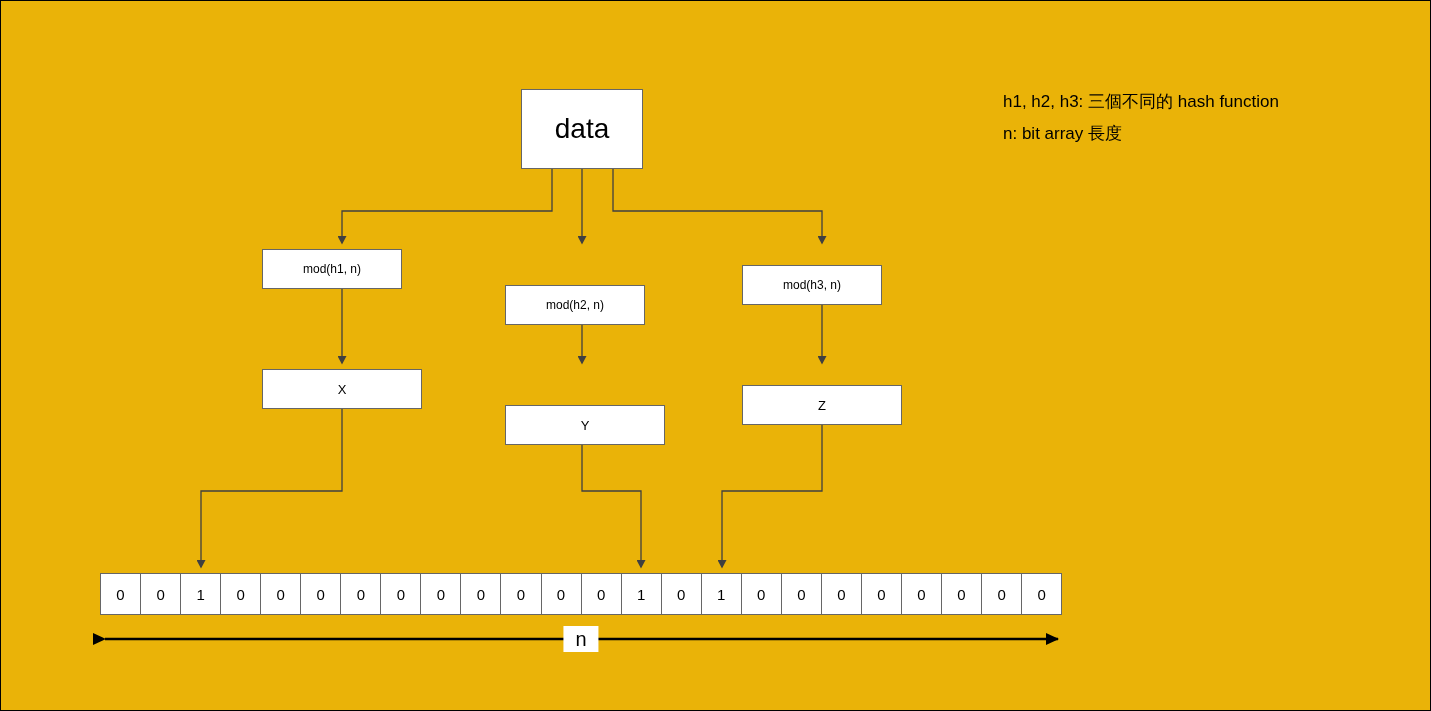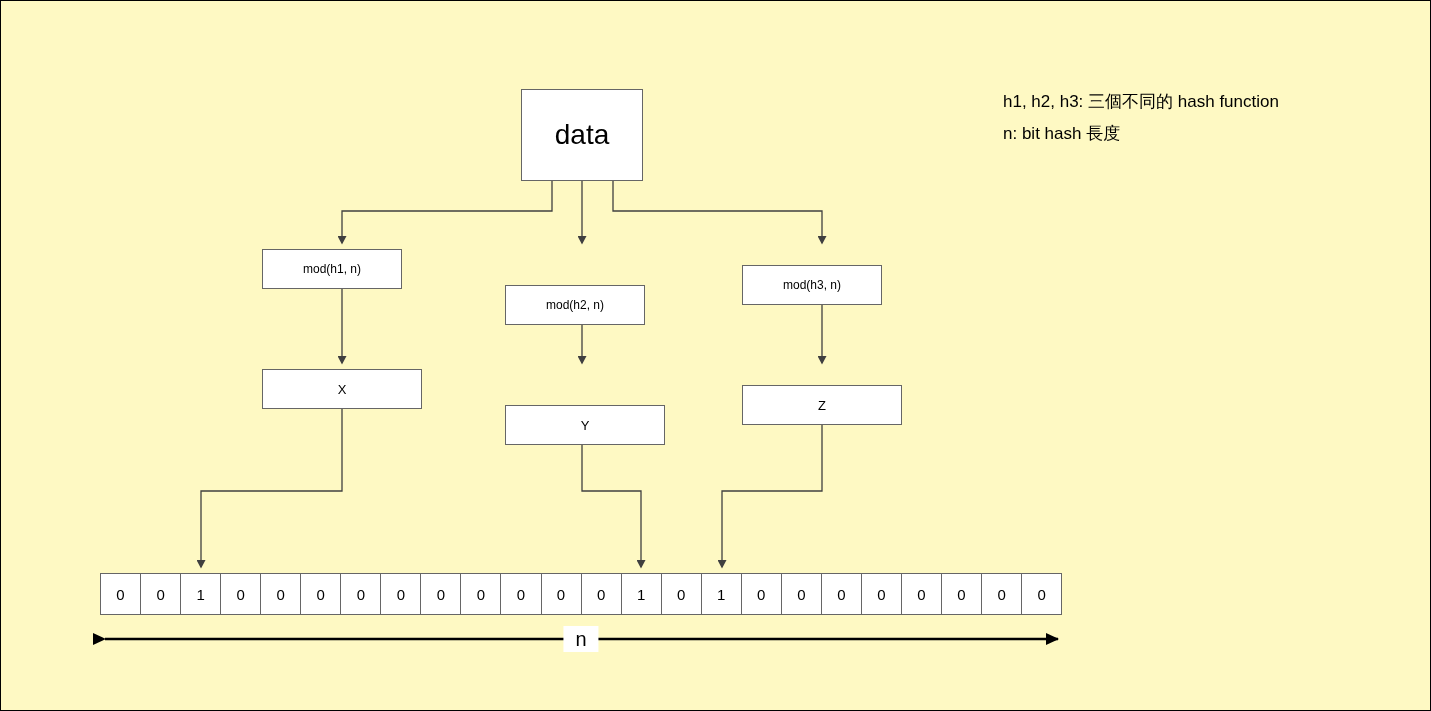--- a/index.html
+++ b/index.html
@@ -2,37 +2,37 @@
 <html><head>
 <meta charset="utf-8">
 <style>
   html, body { margin: 0; padding: 0; background: #ffffff; }
   .canvas {
     position: relative;
     width: 1431px;
     height: 711px;
     box-sizing: border-box;
     border: 1px solid #000000;
-    background: #fef9c3;
+    background: #eab308;
     font-family: "Liberation Sans", sans-serif;
     color: #000000;
     overflow: hidden;
   }
   .wires { position: absolute; left: 0; top: 0; width: 1431px; height: 711px; }
   .node {
     position: absolute;
     box-sizing: border-box;
     border: 1px solid #666666;
     background: #ffffff;
     display: flex;
     align-items: center;
     justify-content: center;
     text-align: center;
   }
-  .node-data { left: 520px; top: 88px; width: 122px; height: 92px; font-size: 28px; }
+  .node-data { left: 520px; top: 88px; width: 122px; height: 80px; font-size: 28px; }
   .node-mod  { top: 248px; width: 140px; height: 40px; font-size: 12px; }
   .node-xyz  { top: 368px; width: 160px; height: 40px; font-size: 13px; }
   .pos-1 { left: 261px; }
   .pos-2 { left: 504px; margin-top: 36px; }
   .pos-3 { left: 741px; margin-top: 16px; }
   .bit-array {
     position: absolute;
     left: 99px; top: 572px;
     width: 962px; height: 42px;
     box-sizing: border-box;
@@ -92,21 +92,21 @@
 
     <path d="M341,408 L341,490 L200,490 L200,566" fill="none" stroke="#404040" stroke-width="1.3" marker-end="url(#arr)"></path>
     <path d="M581,408 L581,490 L640,490 L640,566" fill="none" stroke="#404040" stroke-width="1.3" marker-end="url(#arr)"></path>
     <path d="M821,408 L821,490 L721,490 L721,566" fill="none" stroke="#404040" stroke-width="1.3" marker-end="url(#arr)"></path>
 
     <line x1="104" y1="638" x2="1057" y2="638" stroke="#000000" stroke-width="2.5" marker-start="url(#arrBig)" marker-end="url(#arrBig)"></line>
   </svg>
 
   <div class="legend">
     <div>h1, h2, h3: 三個不同的 hash function</div>
-    <div>n: bit hash 長度</div>
+    <div>n: bit array 長度</div>
   </div>
 
   <div class="node node-data">data</div>
 
   <div class="node node-mod pos-1">mod(h1, n)</div>
   <div class="node node-mod pos-2">mod(h2, n)</div>
   <div class="node node-mod pos-3">mod(h3, n)</div>
 
   <div class="node node-xyz pos-1">X</div>
   <div class="node node-xyz pos-2">Y</div>

